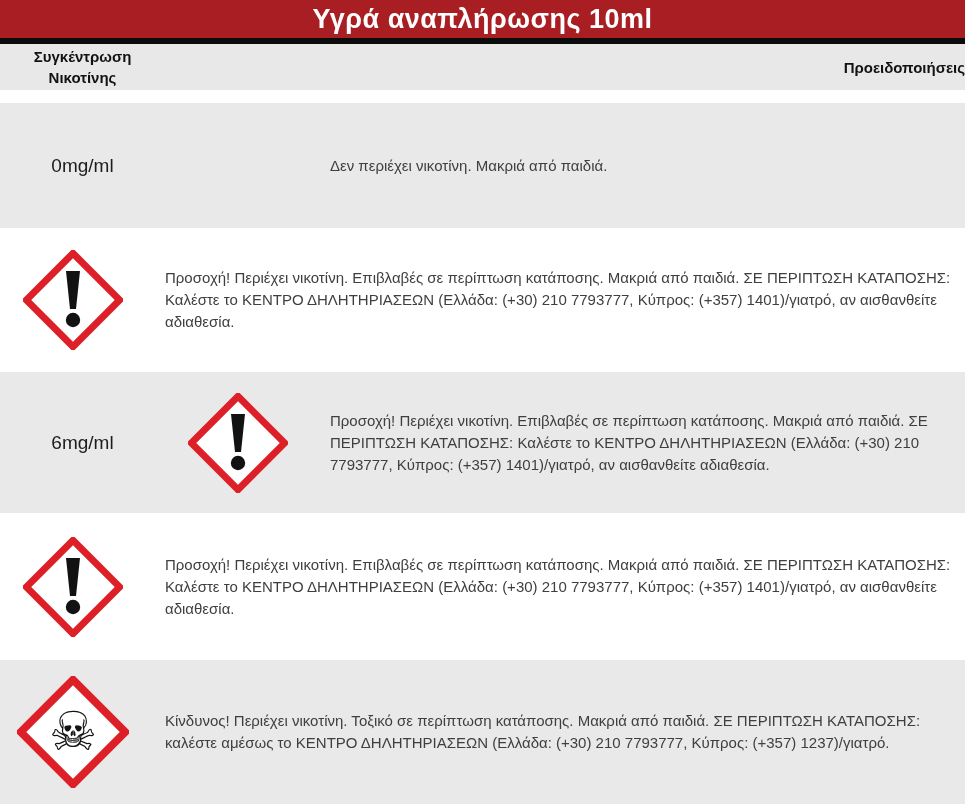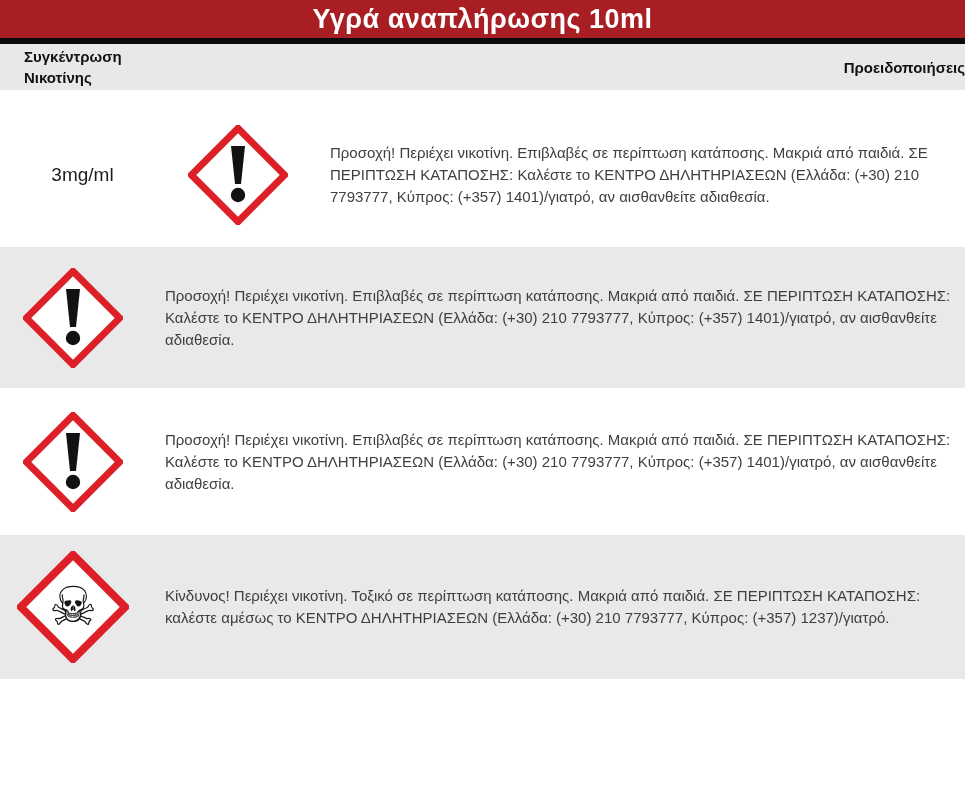--- a/index.html
+++ b/index.html
@@ -27,21 +27,21 @@
     height: 46px; flex: 0 0 46px;
     background: var(--header-gray, #e8e8e8);
     display: flex; align-items: center;
   }
   .th { font-weight: bold; font-size: 15px; color: #121212; line-height: 1.4; }
   .head-gap { height: 13px; flex: 0 0 13px; background: #ffffff; }
 
   .col-conc {
     width: 165px; flex: 0 0 165px;
     display: flex; align-items: center; justify-content: center;
-    padding: 0 24px;
+    text-align: center; padding: 0 24px;
   }
   .col-picto {
     width: 145px; flex: 0 0 145px;
     display: flex; align-items: center; justify-content: center;
   }
   .col-warn { flex: 1 1 auto; padding: 0 10px 0 20px; }
   .th-warn { text-align: right; padding: 0; }
 
   .row { display: flex; align-items: center; }
   .row.gray { background: var(--row-gray, #e9e9e9); }
@@ -77,34 +77,39 @@
   <div class="top-separator"></div>
 
   <div class="thead">
     <div class="col-conc th">Συγκέντρωση Νικοτίνης</div>
     <div class="col-picto"></div>
     <div class="col-warn th th-warn">Προειδοποιήσεις</div>
   </div>
 
   <div class="head-gap"></div>
 
+  <div class="row gray r0">
+    <div class="col-conc conc">0mg/ml</div>
+    <div class="col-picto"></div>
+    <div class="col-warn warn">Δεν περιέχει νικοτίνη. Μακριά από παιδιά.</div>
+  </div>
 
   <div class="row white r1">
-    <div class="col-conc conc">3mg/ml</div>
     <div class="col-picto">
       <svg width="100" height="100" viewBox="0 0 100 100">
         <rect class="diamond-border" x="17" y="17" width="66" height="66" transform="rotate(45 50 50)"></rect>
         <path d="M43 21 L57 21 L53 59 L47 59 Z" fill="#121212"></path>
         <circle cx="50" cy="70" r="7.2" fill="#121212"></circle>
       </svg>
     </div>
     <div class="col-warn warn">Προσοχή! Περιέχει νικοτίνη. Επιβλαβές σε περίπτωση κατάποσης. Μακριά από παιδιά. ΣΕ ΠΕΡΙΠΤΩΣΗ ΚΑΤΑΠΟΣΗΣ: Καλέστε το ΚΕΝΤΡΟ ΔΗΛΗΤΗΡΙΑΣΕΩΝ (Ελλάδα: (+30) 210 7793777, Κύπρος: (+357) 1401)/γιατρό, αν αισθανθείτε αδιαθεσία.</div>
   </div>
 
   <div class="row gray r2">
+    <div class="col-conc conc">6mg/ml</div>
     <div class="col-picto">
       <svg width="100" height="100" viewBox="0 0 100 100">
         <rect class="diamond-border" x="17" y="17" width="66" height="66" transform="rotate(45 50 50)"></rect>
         <path d="M43 21 L57 21 L53 59 L47 59 Z" fill="#121212"></path>
         <circle cx="50" cy="70" r="7.2" fill="#121212"></circle>
       </svg>
     </div>
     <div class="col-warn warn">Προσοχή! Περιέχει νικοτίνη. Επιβλαβές σε περίπτωση κατάποσης. Μακριά από παιδιά. ΣΕ ΠΕΡΙΠΤΩΣΗ ΚΑΤΑΠΟΣΗΣ: Καλέστε το ΚΕΝΤΡΟ ΔΗΛΗΤΗΡΙΑΣΕΩΝ (Ελλάδα: (+30) 210 7793777, Κύπρος: (+357) 1401)/γιατρό, αν αισθανθείτε αδιαθεσία.</div>
   </div>
 

